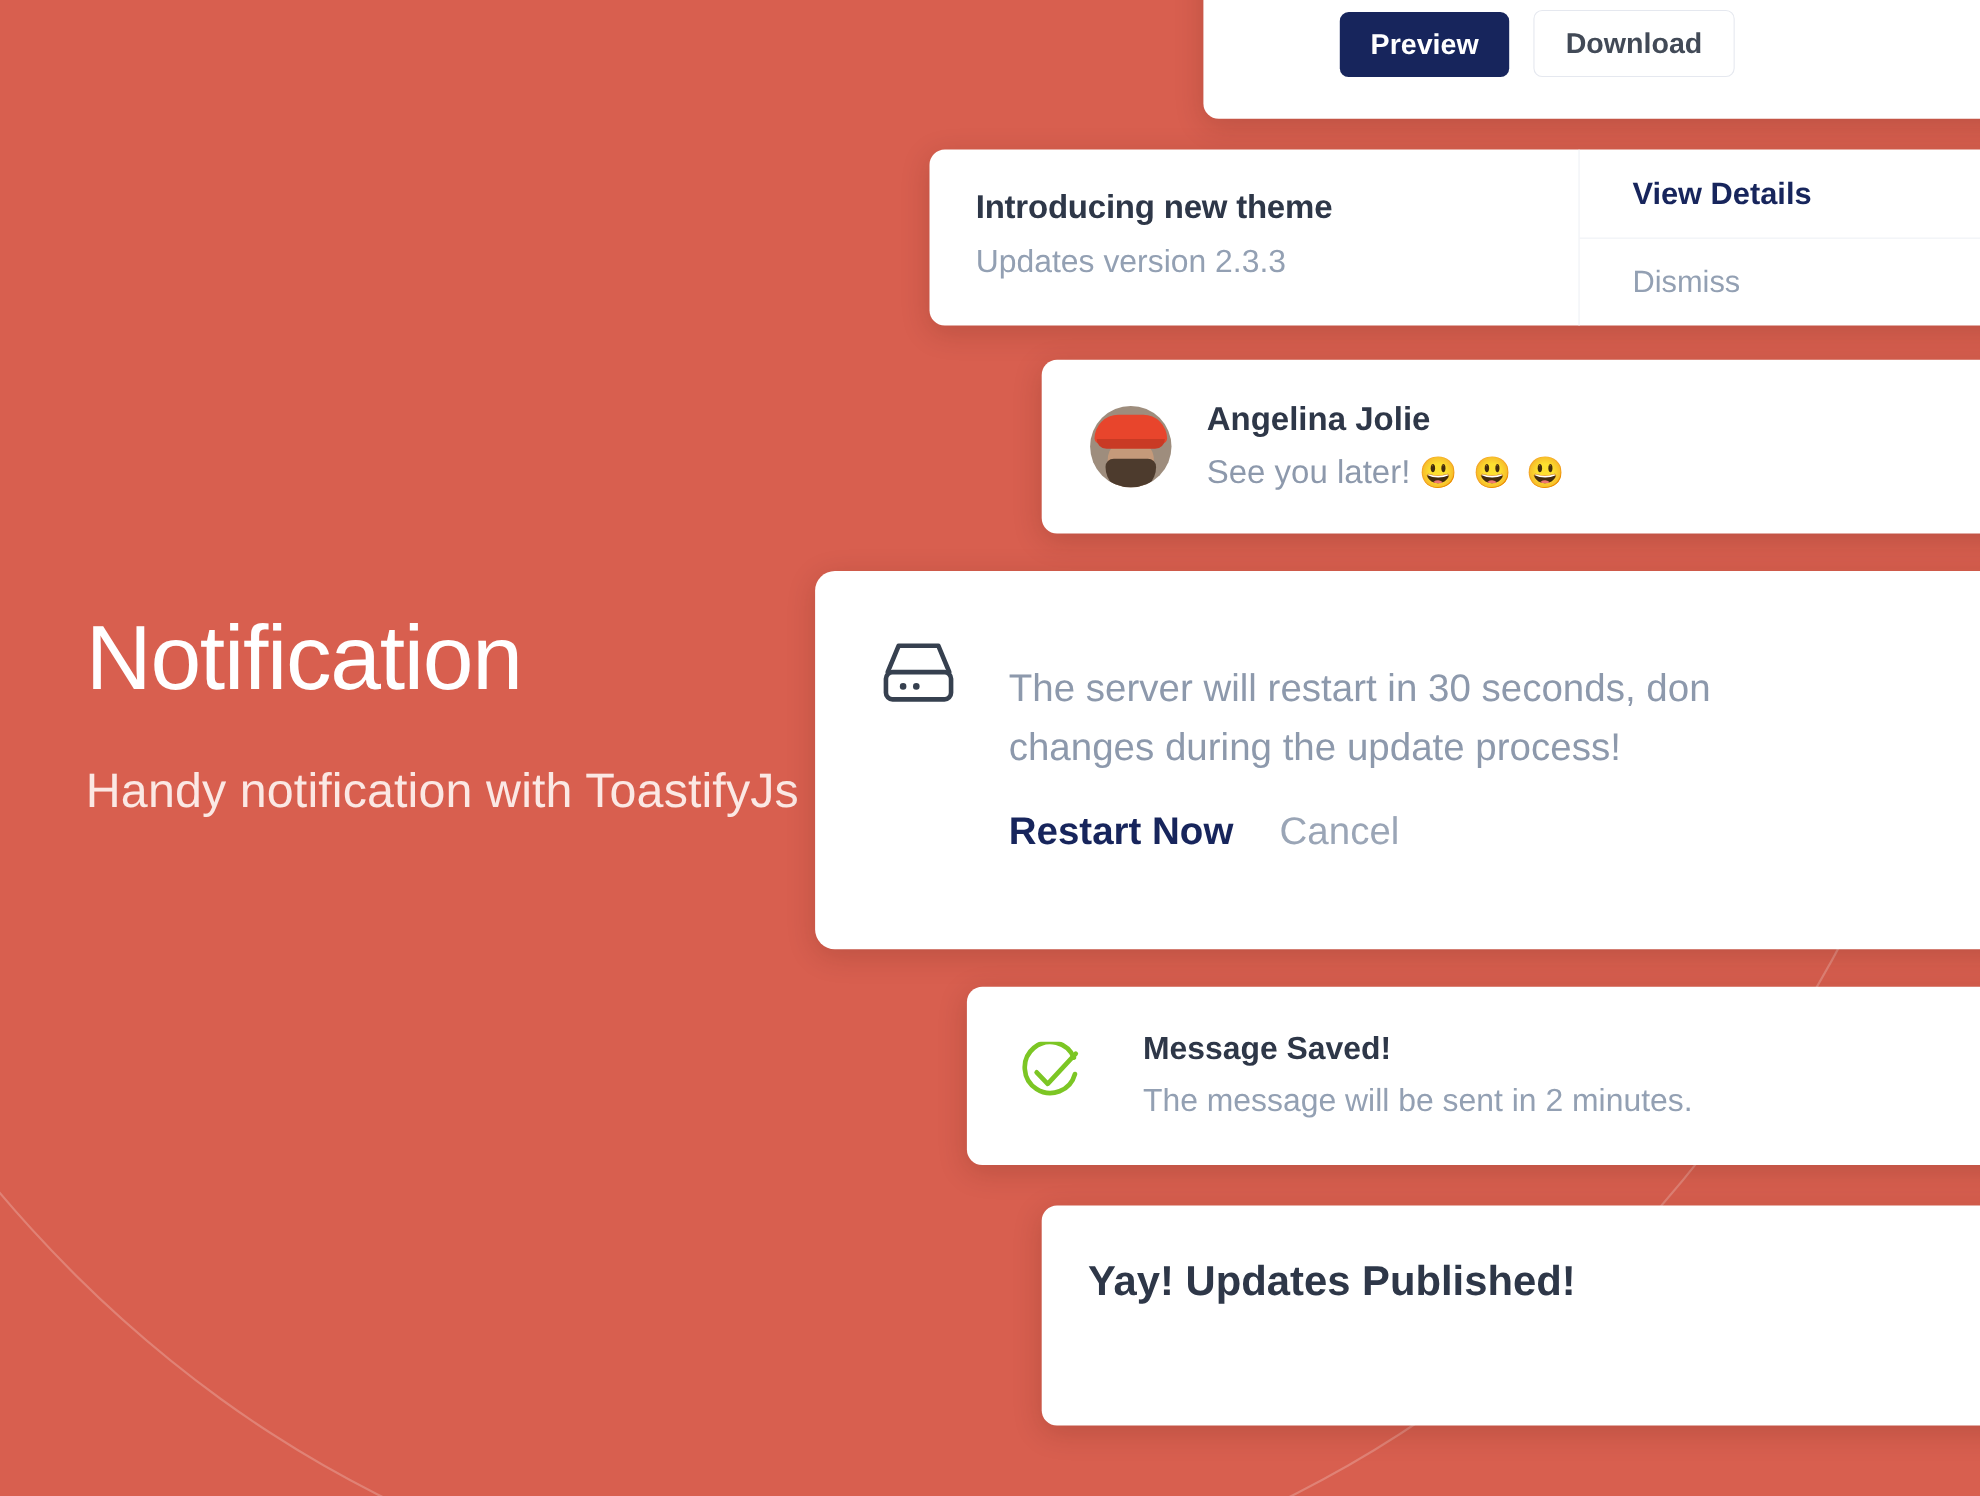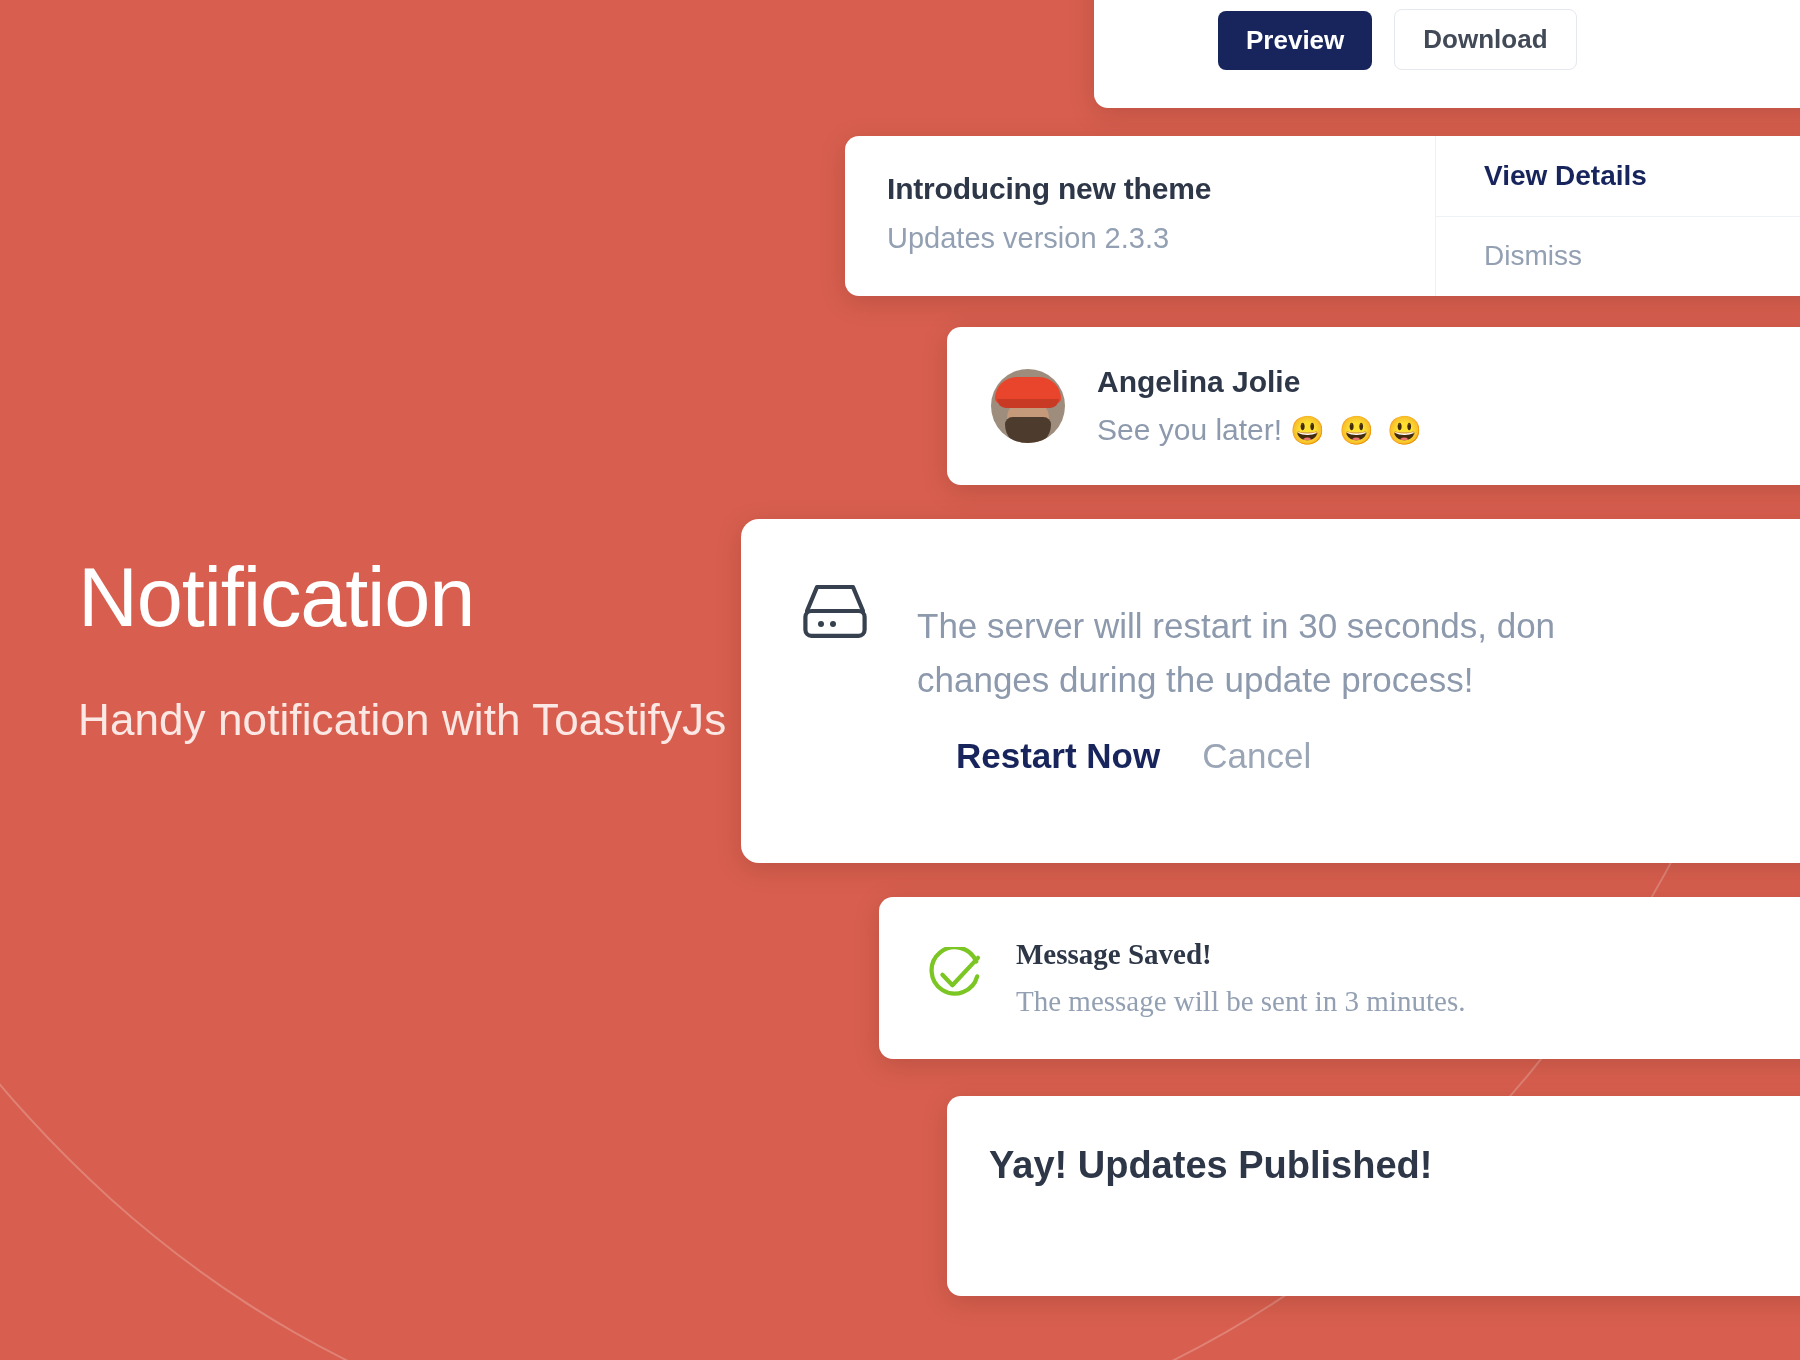--- a/index.html
+++ b/index.html
@@ -225,21 +225,20 @@
     font-size: 35px;
     color: #8d99ac;
     line-height: 1.55;
     white-space: nowrap;
   }
   .storage-actions {
     margin-top: 28px;
     display: flex;
     gap: 42px;
     align-items: center;
-    margin-left: 39px;
   }
   .link-primary {
     font-size: 35px;
     font-weight: bold;
     color: #17255c;
     cursor: pointer;
   }
   .link-muted {
     font-size: 35px;
     color: #9aa5b6;
@@ -250,21 +249,21 @@
   .toast-saved {
     left: 879px;
     top: 897px;
     width: 976px;
     height: 162px;
     display: flex;
     align-items: center;
     padding-left: 46px;
   }
   .saved-icon { flex: 0 0 auto; width: 58px; }
-  .saved-body { margin-left: 33px; font-family: Liberation Serif, serif; }
+  .saved-body { margin-left: 56px; }
   .saved-title {
     font-size: 29px;
     font-weight: bold;
     color: #2e3748;
   }
   .saved-text {
     margin-top: 14px;
     font-size: 29px;
     color: #93a0b3;
   }
@@ -350,20 +349,20 @@
 
 <div class="toast toast-saved">
   <div class="saved-icon">
     <svg width="58" height="58" viewBox="0 0 30 30" fill="none" stroke="#7cc624" stroke-width="2.2" stroke-linecap="round" stroke-linejoin="round">
       <path d="M26.5 7.5 A12 12 0 1 0 27 15.2"></path>
       <path d="M9 14.4 L14.2 19.8 L27.4 5.6"></path>
     </svg>
   </div>
   <div class="saved-body">
     <div class="saved-title">Message Saved!</div>
-    <div class="saved-text">The message will be sent in 3 minutes.</div>
+    <div class="saved-text">The message will be sent in 2 minutes.</div>
   </div>
 
 </div>
 
 <div class="toast toast-updates">
   <div class="updates-title">Yay! Updates Published!</div>
 </div>
 
 </body></html>

